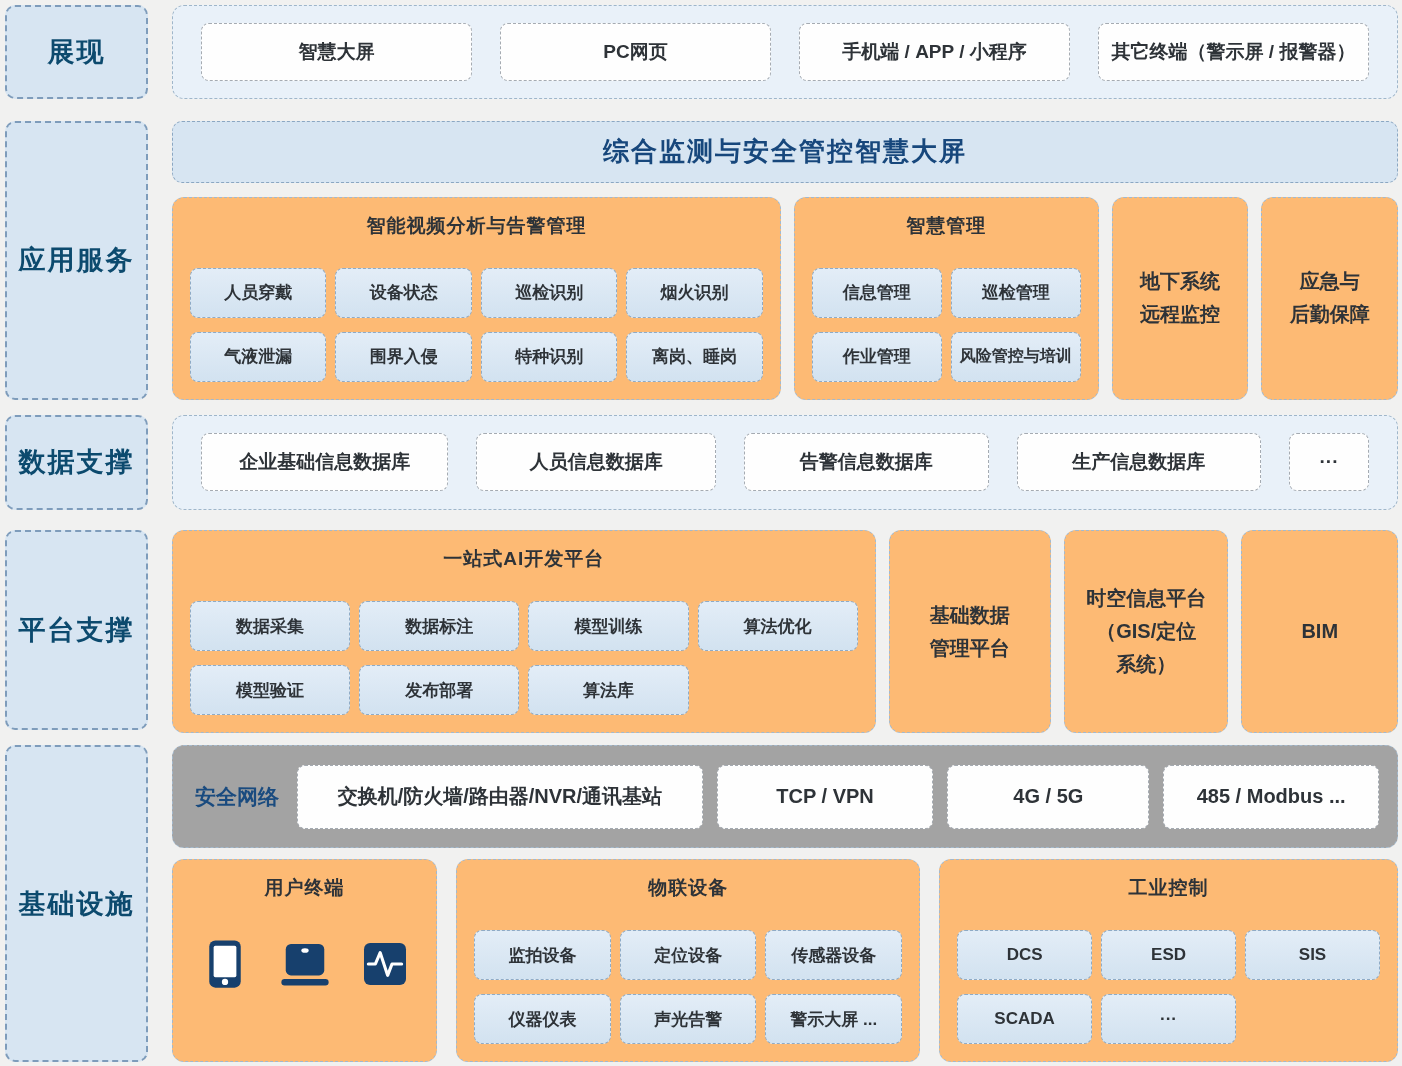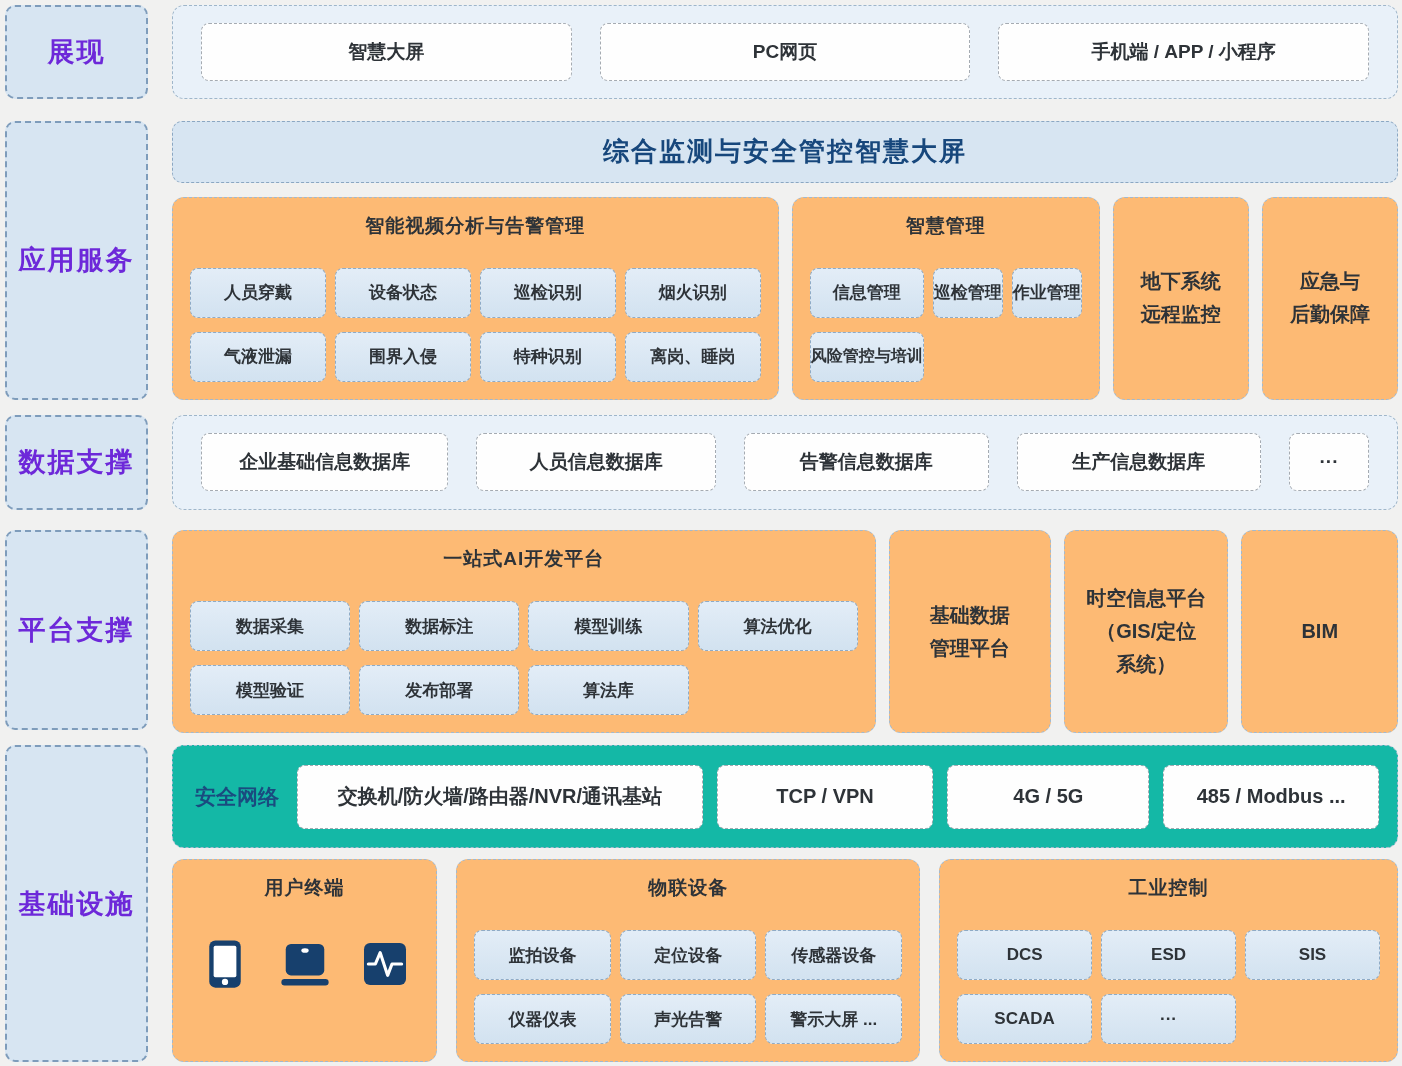--- a/index.html
+++ b/index.html
@@ -12,21 +12,21 @@
     display: flex; flex-direction: column;
     overflow: hidden;
   }
   .band { display: flex; align-items: stretch; }
   .side-label {
     flex: 0 0 143px; margin-right: 24px;
     background: #d7e5f2;
     border: 2px dashed #7e9cbb;
     border-radius: 10px;
     display: flex; align-items: center; justify-content: center;
-    font-size: 27px; font-weight: bold; color: #6d28d9;
+    font-size: 27px; font-weight: bold; color: #0c4a6e;
     letter-spacing: 2px;
   }
   .content { flex: 1; min-width: 0; display: flex; flex-direction: column; }
 
   .row-container {
     background: #e9f1f9;
     border: 1px dashed #9fb6ca;
     border-radius: 12px;
     display: flex; align-items: center;
     gap: 28px; padding: 0 28px;
@@ -67,30 +67,30 @@
     border: 1px dashed #8fabc6;
     border-radius: 8px;
     display: flex; align-items: center; justify-content: center;
     font-size: 17px; font-weight: 600; color: #2e3338;
     height: 50px;
     white-space: nowrap;
   }
   .grid { display: grid; gap: 14px 9px; padding: 16px 17px 17px 17px; }
   .grid-4 { grid-template-columns: repeat(4, 1fr); }
   .grid-3 { grid-template-columns: repeat(3, 1fr); }
-  .grid-2 { grid-template-columns: repeat(3, 1fr); }
+  .grid-2 { grid-template-columns: repeat(2, 1fr); }
   .center-box {
     display: flex; flex-direction: column;
     align-items: center; justify-content: center;
     font-size: 20px; font-weight: 600; color: #2e3338;
     line-height: 1.65; text-align: center;
   }
   .app-row { display: flex; gap: 13px; flex: 1; }
   .net-panel {
-    background: #14b8a6;
+    background: #a3a3a3;
     border: 1px dashed #a3b9cd;
     border-radius: 12px;
     height: 103px; flex: 0 0 103px;
     display: flex; align-items: center;
     padding: 0 18px; gap: 14px;
     margin-bottom: 11px;
   }
   .net-label {
     flex: 0 0 92px; text-align: center;
     font-size: 21px; font-weight: bold; color: #1a4b7f;
@@ -108,20 +108,21 @@
 
 <div class="page">
 
   <div class="band" style="height:98px; margin-bottom:22px;">
     <div class="side-label">展现</div>
     <div class="content">
       <div class="row-container">
         <div class="wbox">智慧大屏</div>
         <div class="wbox">PC网页</div>
         <div class="wbox">手机端 / APP / 小程序</div>
+        <div class="wbox">其它终端（警示屏 / 报警器）</div>
       </div>
     </div>
   </div>
 
   <div class="band" style="height:280px; margin-bottom:15px;">
     <div class="side-label">应用服务</div>
     <div class="content">
       <div class="banner">综合监测与安全管控智慧大屏</div>
       <div class="app-row">
         <div class="panel" style="flex:613 0 0;">

